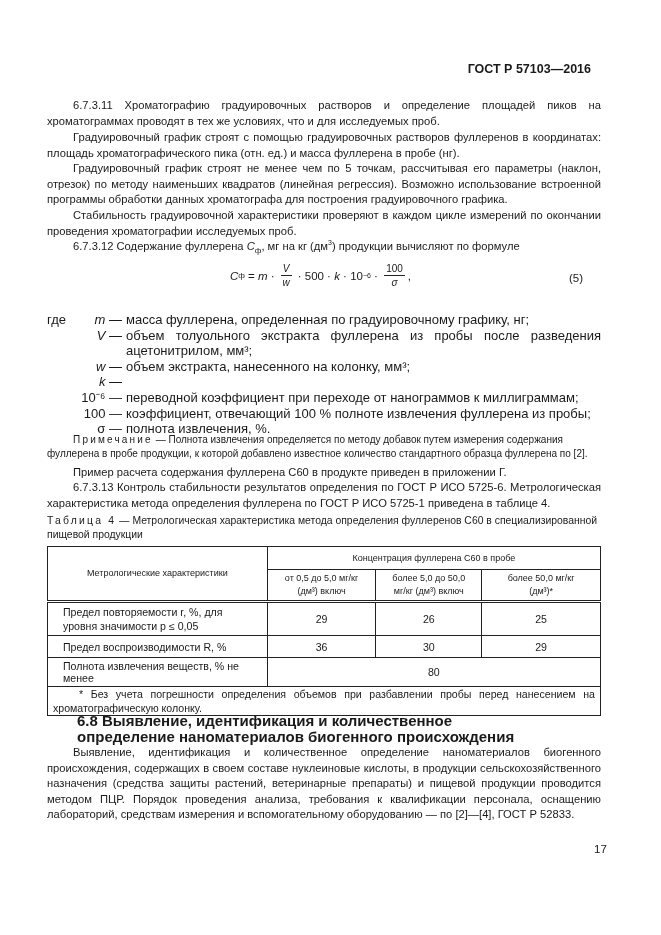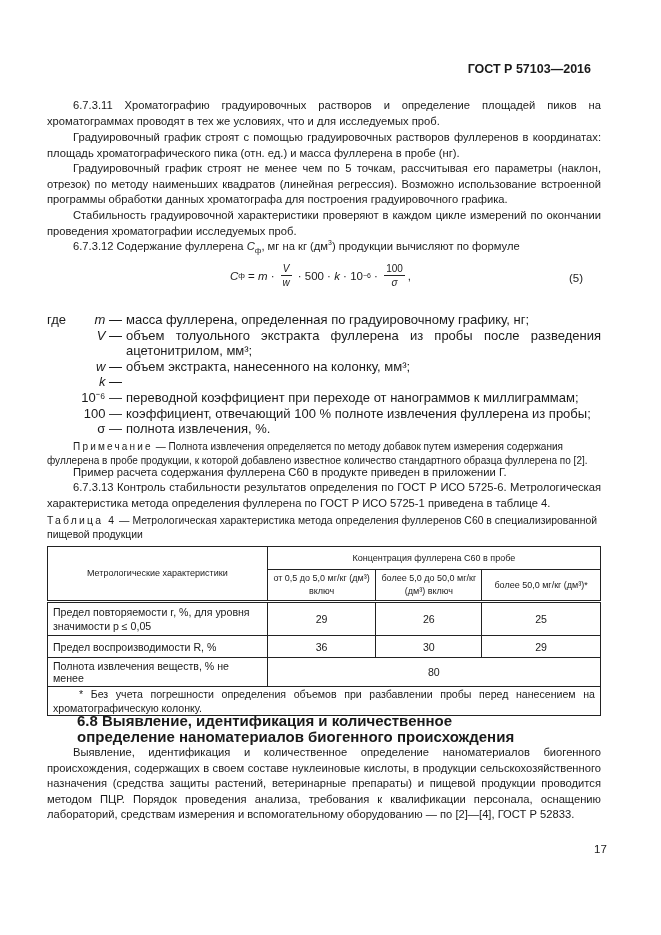--- a/index.html
+++ b/index.html
@@ -16,24 +16,24 @@
   .frac .den { font-size: 10px; line-height: 13px; font-style: italic; }
   .eqnum { position: absolute; top: 249px; right: 78px; font-size: 11.5px; }
   i { font-style: italic; }
   sup { font-size: 7px; vertical-align: super; line-height: 0; }
   sub { font-size: 8px; vertical-align: sub; line-height: 0; }
   .where { position: absolute; left: 47px; width: 554px; font-size: 13px; line-height: 15.6px; }
   .where-row { display: flex; }
   .where-lead { width: 33px; flex: none; }
   .where-sym { width: 46px; flex: none; text-align: right; padding-right: 4px; box-sizing: border-box; white-space: nowrap; }
   .where-desc { flex: 1; text-align: justify; }
-  .note { font-size: 10px; line-height: 14px; margin-top: 7px; }
+  .note { font-size: 10px; line-height: 14px; }
   .spaced { letter-spacing: 2.2px; }
   table.t4 { position: absolute; left: 47px; top: 546px; width: 554px; border-collapse: collapse; font-size: 10.6px; }
-  table.t4 td, table.t4 th { border: 1px solid #222; padding: 2px 5px; font-weight: normal; vertical-align: middle; }
+  table.t4 td, table.t4 th { border: 1px solid #222; padding: 2px 15px; font-weight: normal; vertical-align: middle; }
   table.t4 th { font-size: 9px; text-align: center; line-height: 13px; }
   table.t4 tr.hdr-bottom th { border-bottom: 3px double #222; }
   table.t4 td.num { text-align: center; }
   table.t4 td.foot { text-align: justify; line-height: 14px; padding: 0 5px; }
   .section-title { position: absolute; left: 77px; top: 713px; font-weight: bold; font-size: 15px; line-height: 15.5px; }
   .page-num { position: absolute; left: 568px; top: 843px; font-size: 11.5px; margin-left: 26px; }
 </style>
 </head>
 <body>
 

